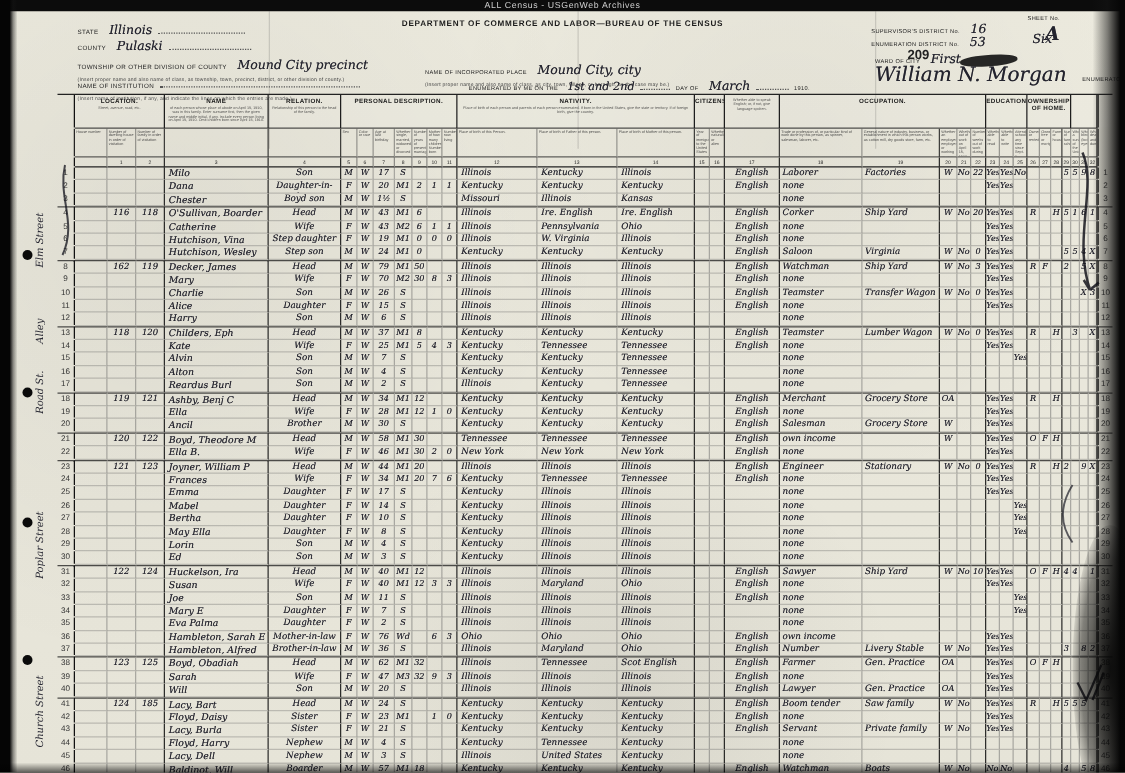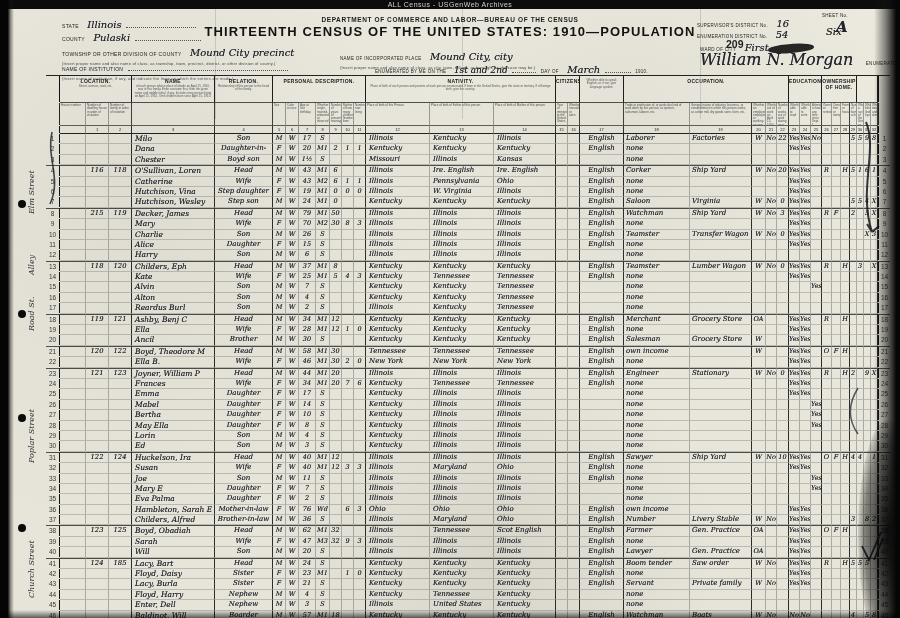--- a/index.html
+++ b/index.html
@@ -95,21 +95,20 @@
 <div class="page">
   <div class="topbar">
     <span>ALL Census - USGenWeb Archives</span>
   </div>
 
   <div class="fold" style="left:215px"></div>
   <div class="fold" style="left:462px"></div>
   <div class="fold" style="left:700px"></div>
 
   <div class="hdr dept">DEPARTMENT OF COMMERCE AND LABOR—BUREAU OF THE CENSUS</div>
-  <div class="hdr title">THIRTEENTH CENSUS OF THE UNITED STATES: 1910—POPULATION</div>
   <div class="hdr pageno">209</div>
 
   <div class="hdr fld-state">
     <span class="plabel">STATE</span>
     <span class="hw hv">Illinois</span>
     <span class="dots" style="width:70px"></span>
   </div>
   <div class="hdr fld-county">
     <span class="plabel">COUNTY</span>
     <span class="hw hv">Pulaski</span>
@@ -145,21 +144,21 @@
     <span class="plabel" style="font-size:4.5px">SUPERVISOR'S DISTRICT No.</span>
     <span class="hw hv">16</span>
   </div>
   <div class="hdr fld-sheet">
     <span class="plabel" style="font-size:4.5px">SHEET No.</span><br>
     <span class="hw hv">Six</span>
   </div>
   <div class="hw bigA">A</div>
   <div class="hdr fld-ed">
     <span class="plabel" style="font-size:4.5px">ENUMERATION DISTRICT No.</span>
-    <span class="hw hv">54</span>
+    <span class="hw hv">53</span>
   </div>
   <div class="hdr fld-ward">
     <span class="plabel" style="font-size:4.5px">WARD OF CITY</span>
     <span class="hw hv">First</span>
   </div>
   <div class="smudge"></div>
   <div class="hdr fld-enumr">
     <span class="hw" style="font-size:16px">William N. Morgan</span>
     <span class="plabel" style="font-size:4.5px;margin-left:8px">ENUMERATOR.</span>
   </div>
@@ -397,21 +396,21 @@
           <div class="hw f-m2"></div>
           <div class="hw f-m3"></div>
           <div class="hw f-m4"></div>
           <div class="rn">3</div>
         </div>
         <div class="grid trow fam">
           <div class="ln">4</div>
           <div class="hw f-hn"></div>
           <div class="hw f-dw">116</div>
           <div class="hw f-fam">118</div>
-          <div class="hw f-name">O'Sullivan, Loren</div>
+          <div class="hw f-name">O'Sullivan, Boarder</div>
           <div class="hw f-rel">Head</div>
           <div class="hw f-sx">M</div>
           <div class="hw f-rc">W</div>
           <div class="hw f-ag">43</div>
           <div class="hw f-mr">M1</div>
           <div class="hw f-ym">6</div>
           <div class="hw f-cb"></div>
           <div class="hw f-cl"></div>
           <div class="hw f-bp">Illinois</div>
           <div class="hw f-fb">Ire. English</div>
@@ -543,21 +542,21 @@
           <div class="hw f-o3"></div>
           <div class="hw f-m1">5</div>
           <div class="hw f-m2">5</div>
           <div class="hw f-m3">4</div>
           <div class="hw f-m4">X</div>
           <div class="rn">7</div>
         </div>
         <div class="grid trow fam">
           <div class="ln">8</div>
           <div class="hw f-hn"></div>
-          <div class="hw f-dw">215</div>
+          <div class="hw f-dw">162</div>
           <div class="hw f-fam">119</div>
           <div class="hw f-name">Decker, James</div>
           <div class="hw f-rel">Head</div>
           <div class="hw f-sx">M</div>
           <div class="hw f-rc">W</div>
           <div class="hw f-ag">79</div>
           <div class="hw f-mr">M1</div>
           <div class="hw f-ym">50</div>
           <div class="hw f-cb"></div>
           <div class="hw f-cl"></div>
@@ -1618,21 +1617,21 @@
           <div class="hw f-m2"></div>
           <div class="hw f-m3"></div>
           <div class="hw f-m4"></div>
           <div class="rn">36</div>
         </div>
         <div class="grid trow">
           <div class="ln">37</div>
           <div class="hw f-hn"></div>
           <div class="hw f-dw"></div>
           <div class="hw f-fam"></div>
-          <div class="hw f-name">Childers, Alfred</div>
+          <div class="hw f-name">Hambleton, Alfred</div>
           <div class="hw f-rel">Brother-in-law</div>
           <div class="hw f-sx">M</div>
           <div class="hw f-rc">W</div>
           <div class="hw f-ag">36</div>
           <div class="hw f-mr">S</div>
           <div class="hw f-ym"></div>
           <div class="hw f-cb"></div>
           <div class="hw f-cl"></div>
           <div class="hw f-bp">Illinois</div>
           <div class="hw f-fb">Maryland</div>
@@ -1782,21 +1781,21 @@
           <div class="hw f-ym"></div>
           <div class="hw f-cb"></div>
           <div class="hw f-cl"></div>
           <div class="hw f-bp">Kentucky</div>
           <div class="hw f-fb">Kentucky</div>
           <div class="hw f-mb">Kentucky</div>
           <div class="hw f-im"></div>
           <div class="hw f-na"></div>
           <div class="hw f-lg">English</div>
           <div class="hw f-oc">Boom tender</div>
-          <div class="hw f-in">Saw order</div>
+          <div class="hw f-in">Saw family</div>
           <div class="hw f-em">W</div>
           <div class="hw f-ow">No</div>
           <div class="hw f-wk"></div>
           <div class="hw f-rd">Yes</div>
           <div class="hw f-wr">Yes</div>
           <div class="hw f-sc"></div>
           <div class="hw f-o1">R</div>
           <div class="hw f-o2"></div>
           <div class="hw f-o3">H</div>
           <div class="hw f-m1">5</div>
@@ -1914,21 +1913,21 @@
           <div class="hw f-m2"></div>
           <div class="hw f-m3"></div>
           <div class="hw f-m4"></div>
           <div class="rn">44</div>
         </div>
         <div class="grid trow">
           <div class="ln">45</div>
           <div class="hw f-hn"></div>
           <div class="hw f-dw"></div>
           <div class="hw f-fam"></div>
-          <div class="hw f-name">Enter, Dell</div>
+          <div class="hw f-name">Lacy, Dell</div>
           <div class="hw f-rel">Nephew</div>
           <div class="hw f-sx">M</div>
           <div class="hw f-rc">W</div>
           <div class="hw f-ag">3</div>
           <div class="hw f-mr">S</div>
           <div class="hw f-ym"></div>
           <div class="hw f-cb"></div>
           <div class="hw f-cl"></div>
           <div class="hw f-bp">Illinois</div>
           <div class="hw f-fb">United States</div>

